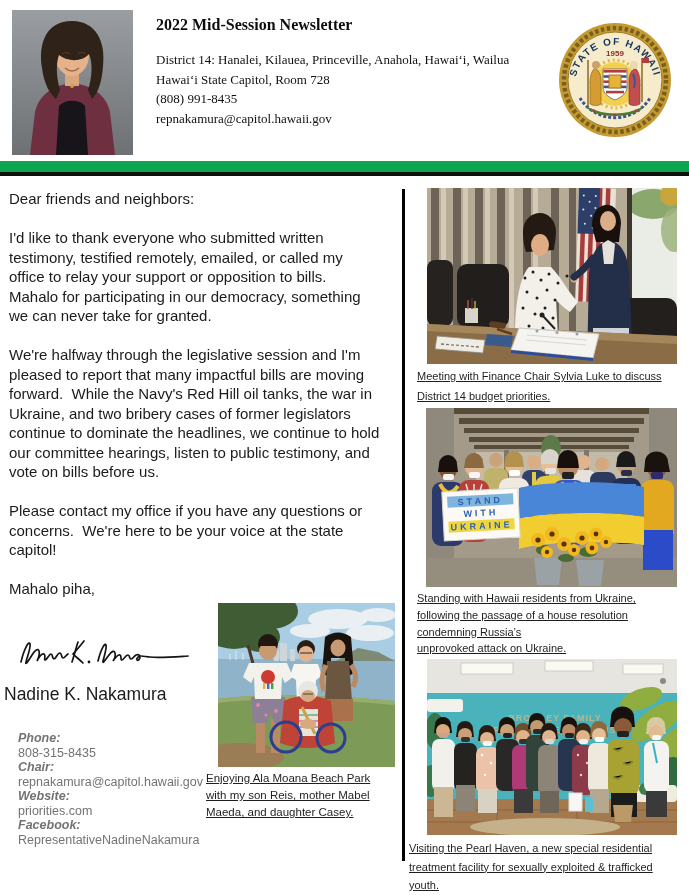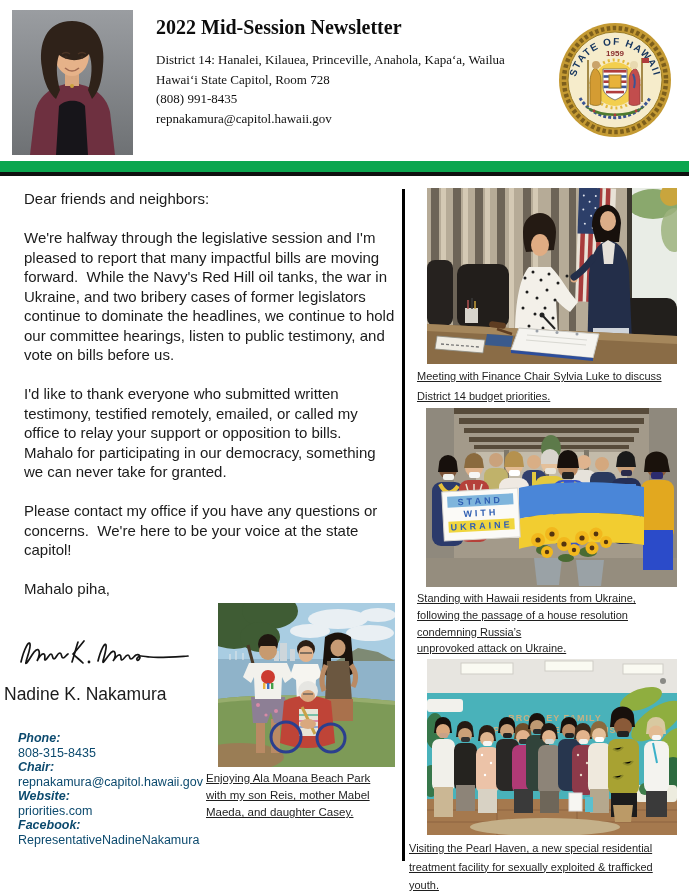--- a/index.html
+++ b/index.html
@@ -4,35 +4,35 @@
 <style>
   html,body { margin:0; padding:0; background:#ffffff; }
   .page {
     position:relative; width:689px; height:895px; background:#ffffff;
     font-family:"Liberation Sans", sans-serif; color:#1a1a1a; overflow:hidden;
   }
   .abs { position:absolute; }
   .serif { font-family:"Liberation Serif", serif; }
 
   #portrait { left:12px; top:10px; }
-  #title { left:156px; top:16px; font-size:20px; font-weight:bold; color:#0d0d0d; white-space:nowrap; }
+  #title { left:156px; top:16px; font-size:16px; font-weight:bold; color:#0d0d0d; white-space:nowrap; }
   #hdr-lines { left:156px; top:50px; font-size:13px; line-height:19.5px; color:#111; white-space:nowrap; }
   #seal { left:558px; top:22px; }
 
   #bar-green { left:0; top:161px; width:689px; height:11px; background:#0BA64F; }
   #bar-black { left:0; top:172px; width:689px; height:4px; background:#101010; }
   #vdivider { left:402px; top:189px; width:3px; height:672px; background:#000; }
 
-  #letter { left:24px; top:189px; width:392px; font-size:15px; line-height:19.5px; color:#1b1b1b; }
+  #letter { left:9px; top:189px; width:392px; font-size:15px; line-height:19.5px; color:#1b1b1b; }
   #letter p { margin:0 0 19.5px 0; white-space:pre-wrap; }
 
   #signature { left:16px; top:628px; }
   #printed-name { left:4px; top:684px; font-size:17.5px; color:#1b1b1b; }
 
-  #contact { left:18px; top:731px; font-size:12.5px; line-height:14.5px; color:#0c4a6e; }
+  #contact { left:18px; top:731px; font-size:12.5px; line-height:14.5px; color:#737373; }
   #contact .clabel { font-weight:bold; font-style:italic; }
 
   .photo { display:block; }
   .cap { text-align:left; white-space:pre; color:#1f1f1f;text-decoration:underline; }
 
   #family-photo { left:218px; top:603px; }
   #family-cap { left:206px; top:770px; width:201px; font-size:11.5px; line-height:17px; }
 
   #photo1 { left:427px; top:188px; }
   #cap1   { left:417px; top:367px; width:271px; font-size:11px; line-height:19.5px; }
@@ -61,21 +61,21 @@
     <path d="M60,11 C34,11 26,34 30,58 C32,74 38,84 44,89 L48,80 C44,66 44,53 47,45 C56,52 70,52 77,44 C81,53 80,68 76,80 L80,89 C86,83 90,72 91,56 C94,32 84,11 60,11 Z" fill="#2f2219"></path>
     <path d="M50,44 q4,-3 8,0 M66,44 q4,-3 8,0" stroke="#4a3425" stroke-width="1.5" fill="none"></path>
     <circle cx="54" cy="47" r="1.7" fill="#3a2a1e"></circle>
       <circle cx="70" cy="47" r="1.7" fill="#3a2a1e"></circle>
     <path d="M53,58 q7,6 14,0" stroke="#a06a52" stroke-width="1.6" fill="none"></path>
     <circle cx="60" cy="76" r="2" fill="#caa23c"></circle>
   </svg>
 
   <div id="title" class="abs serif">2022 Mid-Session Newsletter</div>
   <div id="hdr-lines" class="abs serif">
-    <div>District 14: Hanalei, Kilauea, Princeville, Anahola, Kapaʻa, Wailua</div>
+    <div>District 14: Hanalei, Kilauea, Princeville, Anahola, Hawaiʻi, Wailua</div>
     <div>Hawaiʻi State Capitol, Room 728</div>
     <div>(808) 991-8435</div>
     <div>repnakamura@capitol.hawaii.gov</div>
   </div>
 
   <svg id="seal" class="abs" width="114" height="116" viewBox="0 0 114 116">
     <ellipse cx="57" cy="58" rx="56" ry="57" fill="#c49a33"></ellipse>
     <ellipse cx="57" cy="58" rx="51" ry="52" fill="none" stroke="#7d5f1c" stroke-width="4.5" stroke-dasharray="3.5,2.5"></ellipse>
     <ellipse cx="57" cy="58" rx="47" ry="48" fill="#f6eccb" stroke="#9a7b24"></ellipse>
     <path id="sealTopArc" d="M 17,64 A 40,41 0 0 1 97,64" fill="none"></path>
@@ -106,32 +106,32 @@
       <circle cx="57" cy="93" r="1.4" fill="#b03c3c"></circle>
       <circle cx="78" cy="89" r="1.4" fill="#b03c3c"></circle>
   </svg>
 
   <div id="bar-green" class="abs"></div>
   <div id="bar-black" class="abs"></div>
   <div id="vdivider" class="abs"></div>
 
   <div id="letter" class="abs">
     <p>Dear friends and neighbors:</p>
+    <p>I'd like to thank everyone who submitted written
+testimony, testified remotely, emailed, or called my
+office to relay your support or opposition to bills.
+Mahalo for participating in our democracy, something
+we can never take for granted.</p>
     <p>We're halfway through the legislative session and I'm
 pleased to report that many impactful bills are moving
 forward.  While the Navy's Red Hill oil tanks, the war in
 Ukraine, and two bribery cases of former legislators
 continue to dominate the headlines, we continue to hold
 our committee hearings, listen to public testimony, and
 vote on bills before us.</p>
-    <p>I'd like to thank everyone who submitted written
-testimony, testified remotely, emailed, or called my
-office to relay your support or opposition to bills.
-Mahalo for participating in our democracy, something
-we can never take for granted.</p>
     <p>Please contact my office if you have any questions or
 concerns.  We're here to be your voice at the state
 capitol!</p>
     <p>Mahalo piha,</p>
   </div>
 
   <svg id="signature" class="abs" width="178" height="46" viewBox="0 0 178 46">
     <g fill="none" stroke="#141414" stroke-width="1.7" stroke-linecap="round">
       <path d="M5,34 C8,21 13,12 14,16 C15,20 11,29 10,34 C9,38 13,32 16,27 C19,22 22,20 23,23 C24,26 22,31 21,33 C23,29 26,25 28,26 C30,27 28,32 29,32 C31,32 33,26 35,26 C37,26 36,31 38,31 C40,31 41,25 44,25 C46,25 45,30 47,30 C49,30 50,27 52,26"></path>
       <path d="M62,14 C60,20 58,28 56,34"></path>

